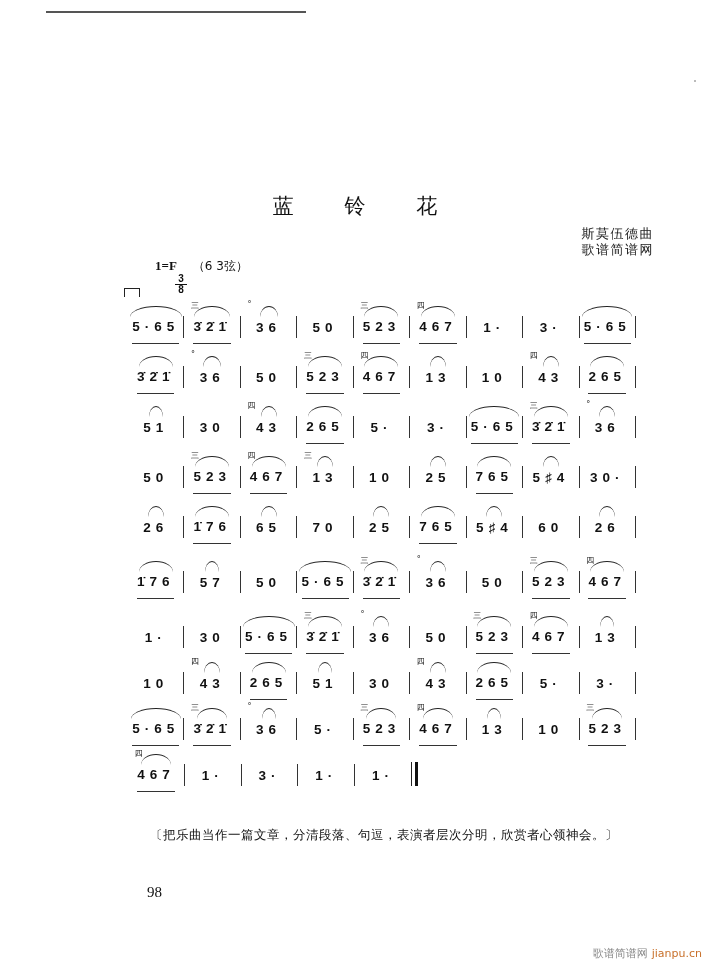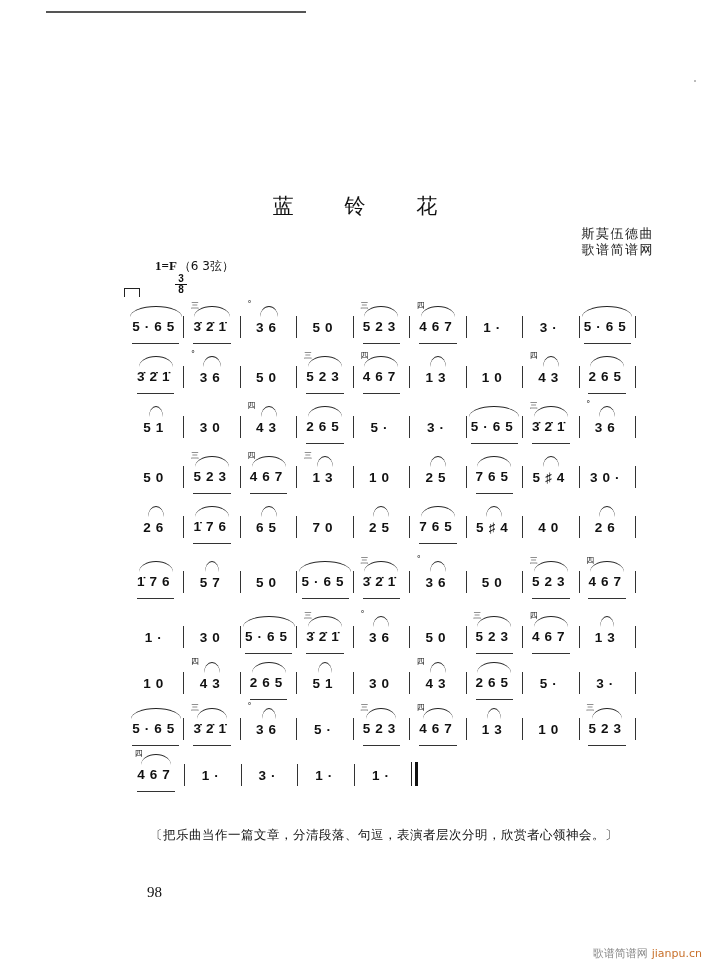--- a/index.html
+++ b/index.html
@@ -8,21 +8,21 @@
   .top-rule { position:absolute; left:46px; top:11px; width:260px; height:0;
               border-top:2px solid #555; }
   .title { position:absolute; left:0; width:710px; top:192px; text-align:center;
            font-family:"DejaVu Sans", sans-serif; font-size:21px; letter-spacing:22px;
            text-indent:22px; color:#111; }
   .credits { position:absolute; right:56px; top:226px; text-align:right;
              font-family:Liberation Sans, sans-serif; font-size:13px; line-height:16px;
              letter-spacing:1.5px; color:#222; }
   .key { position:absolute; left:155px; top:258px; font-family:"Liberation Serif", serif;
          font-weight:bold; font-size:13px; color:#111; }
-  .key .tuning { font-weight:normal; margin-left:2px; font-family:"DejaVu Sans", sans-serif; font-size:12px; }
+  .key .tuning { font-weight:normal; margin-left:16px; font-family:"DejaVu Sans", sans-serif; font-size:12px; }
   .timesig { position:absolute; left:175px; top:274px; width:12px; text-align:center;
              font-family:"Liberation Sans", sans-serif; font-weight:bold; font-size:10px; line-height:10px; }
   .timesig .num { border-bottom:1px solid #111; display:block; }
   .repeat-bracket { position:absolute; left:124px; top:288px; width:14px; height:8px;
                     border-top:1.5px solid #222; border-left:1.5px solid #222; border-right:1.5px solid #222; }
 
   .system { position:absolute; left:128px; width:508px; height:44px; }
   .row { display:flex; align-items:flex-end; height:44px; position:relative; }
   .measure { flex:1; position:relative; height:44px; display:flex; justify-content:center; align-items:flex-end; }
   .bar { width:0; height:22px; border-left:1.2px solid #333; align-self:flex-end; margin-bottom:6px; }
@@ -294,21 +294,21 @@
           <span class="notes u">765</span>
           <span class="slur" style="width: 34px;"></span>
         </div>
         <span class="bar"></span>
         <div class="measure">
           <span class="notes">5♯4</span>
           <span class="slur" style="width: 16px;"></span>
         </div>
         <span class="bar"></span>
         <div class="measure">
-          <span class="notes">40</span>
+          <span class="notes">60</span>
         </div>
         <span class="bar"></span>
         <div class="measure">
           <span class="notes">26</span>
           <span class="slur" style="width: 16px;"></span>
         </div>
         <span class="bar"></span>
       </div>
     </div>
     <div class="system" style="top: 555px;">

